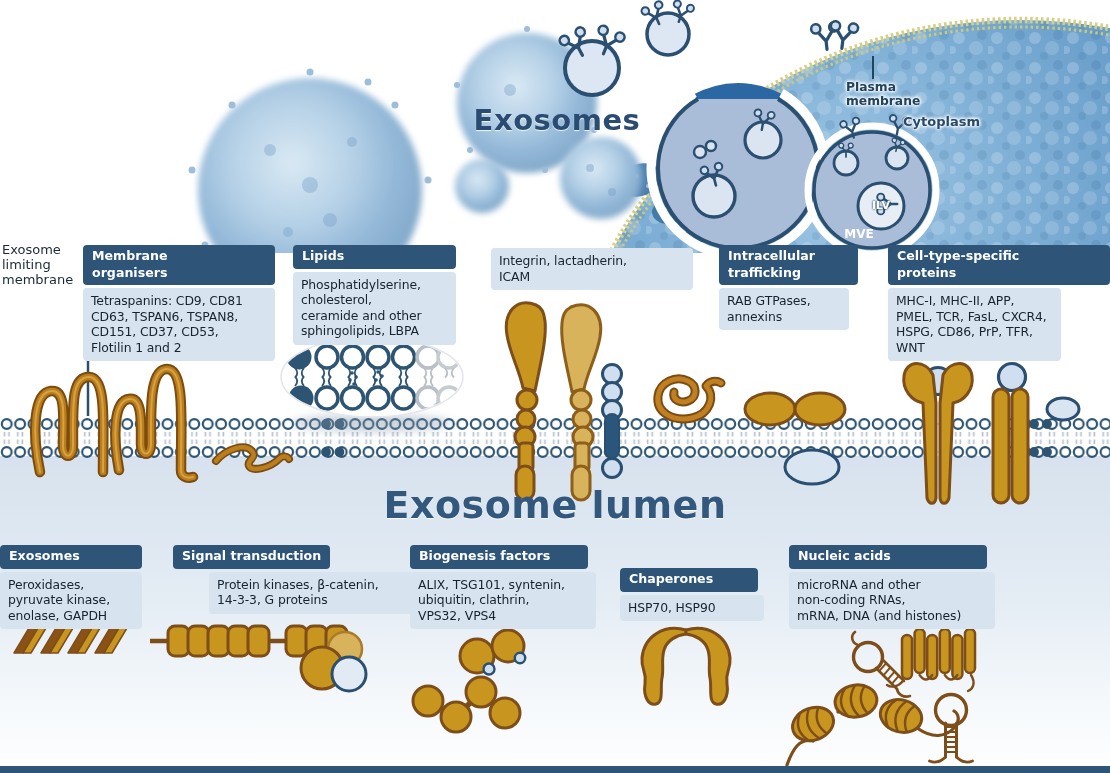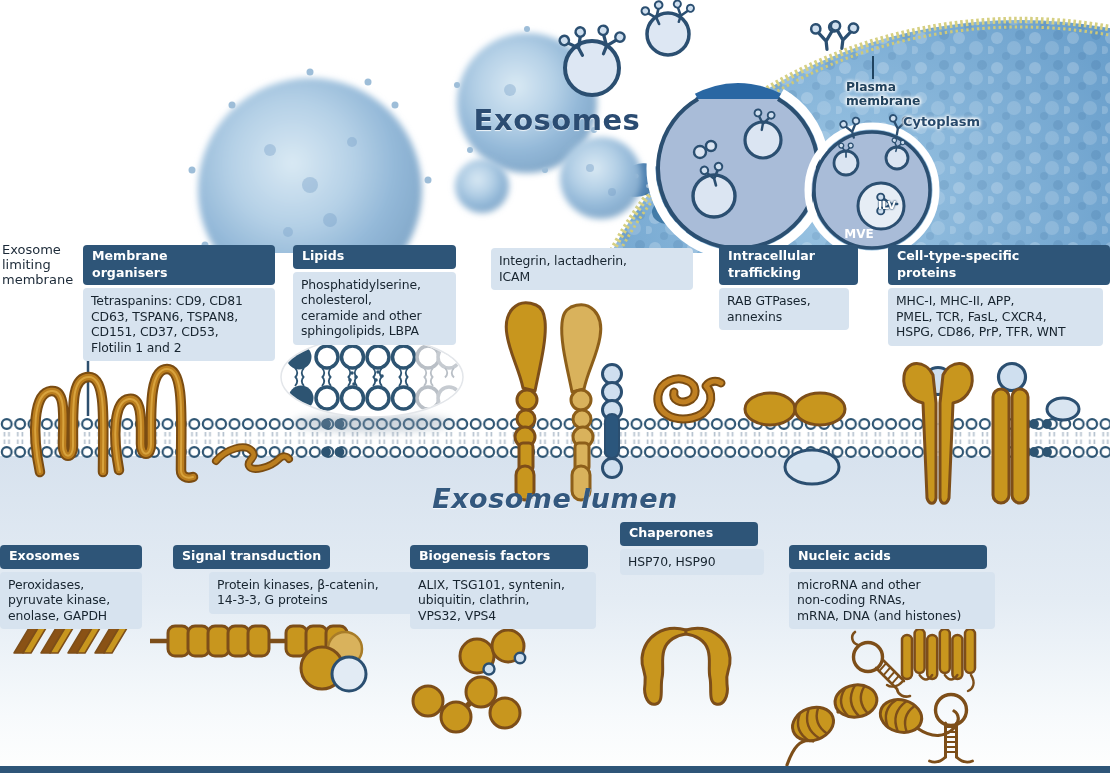--- a/index.html
+++ b/index.html
@@ -390,34 +390,34 @@
       <path d="M945.5 723 V757 M956.5 723 V757" stroke-width="3"></path>
       <path d="M945.5 727 H956.5 M945.5 732 H956.5 M945.5 737 H956.5 M945.5 742 H956.5 M945.5 747 H956.5 M945.5 752 H956.5" stroke-width="2"></path>
       <path d="M945.5 757 c-5 5 -11 6 -16 4 M956.5 757 c5 5 11 6 16 4" stroke-width="2.8"></path>
     </g>
 
     <rect x="0" y="766" width="1110" height="7" fill="#2e5578"></rect>
   </svg>
 
   <div class="txt big-title" style="left:437px;top:103px;width:240px;font-size:29px;">Exosomes</div>
 
-  <div class="txt big-title" style="left:320px;top:483px;width:470px;font-size:27px;color:#33587e;font-style:italic;">Exosome lumen</div>
+  <div class="txt big-title" style="left:320px;top:483px;width:470px;font-size:38px;color:#33587e;">Exosome lumen</div>
 
   <div class="txt side-label" style="left:2px;top:242px;width:90px;">Exosome
 limiting
 membrane</div>
 
   <div class="txt cell-label halo" style="left:846px;top:80px;width:90px;">Plasma
 membrane</div>
 
   <div class="txt cell-label halo" style="left:903px;top:115px;width:100px;font-size:13px;color:#27496b;">Cytoplasm</div>
 
   <div class="txt wht" style="left:839px;top:227px;width:40px;font-size:12px;">MVE</div>
 
-  <div class="txt wht" style="left:866px;top:199px;width:30px;font-size:11px;text-shadow:0 0 2px #2b4f71,0 0 2px #2b4f71;text-align:right;">ILV</div>
+  <div class="txt wht" style="left:866px;top:199px;width:30px;font-size:11px;text-shadow:0 0 2px #2b4f71,0 0 2px #2b4f71;">ILV</div>
 
   <div class="pbox" style="left:83px;top:245px;width:192px;">
     <div class="hd">Membrane
 organisers</div>
     <div class="bd">Tetraspanins: CD9, CD81
 CD63, TSPAN6, TSPAN8,
 CD151, CD37, CD53,
 Flotilin 1 and 2</div>
   </div>
   <div class="pbox" style="left:293px;top:245px;width:163px;border-radius:13px;">
@@ -433,21 +433,21 @@
   </div>
   <div class="pbox" style="left:719px;top:245px;width:139px;">
     <div class="hd">Intracellular
 trafficking</div>
     <div class="bd" style="width:130px;">RAB GTPases,
 annexins</div>
   </div>
   <div class="pbox" style="left:888px;top:245px;width:222px;">
     <div class="hd">Cell-type-specific
 proteins</div>
-    <div class="bd" style="width:215px;">MHC-I, MHC-II, APP,
+    <div class="bd" style="width:173px;">MHC-I, MHC-II, APP,
 PMEL, TCR, FasL, CXCR4,
 HSPG, CD86, PrP, TFR, WNT</div>
   </div>
 
   <div class="pbox" style="left:0px;top:545px;width:142px;">
     <div class="hd">Exosomes</div>
     <div class="bd">Peroxidases,
 pyruvate kinase,
 enolase, GAPDH</div>
   </div>
@@ -455,21 +455,21 @@
     <div class="hd">Signal transduction</div>
     <div class="bd" style="width:204px;margin-left:36px;">Protein kinases, β-catenin,
 14-3-3, G proteins</div>
   </div>
   <div class="pbox" style="left:410px;top:545px;width:178px;">
     <div class="hd">Biogenesis factors</div>
     <div class="bd" style="width:186px;">ALIX, TSG101, syntenin,
 ubiquitin, clathrin,
 VPS32, VPS4</div>
   </div>
-  <div class="pbox" style="left:620px;top:522px;width:138px;">
+  <div class="pbox" style="left:620px;top:568px;width:138px;">
     <div class="hd">Chaperones</div>
     <div class="bd" style="width:144px;">HSP70, HSP90</div>
   </div>
   <div class="pbox" style="left:789px;top:545px;width:198px;">
     <div class="hd">Nucleic acids</div>
     <div class="bd" style="width:206px;">microRNA and other
 non-coding RNAs,
 mRNA, DNA (and histones)</div>
   </div>
 

